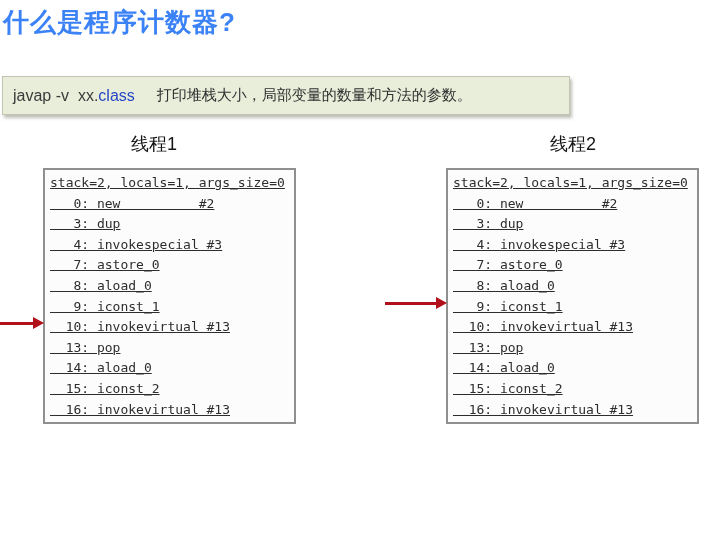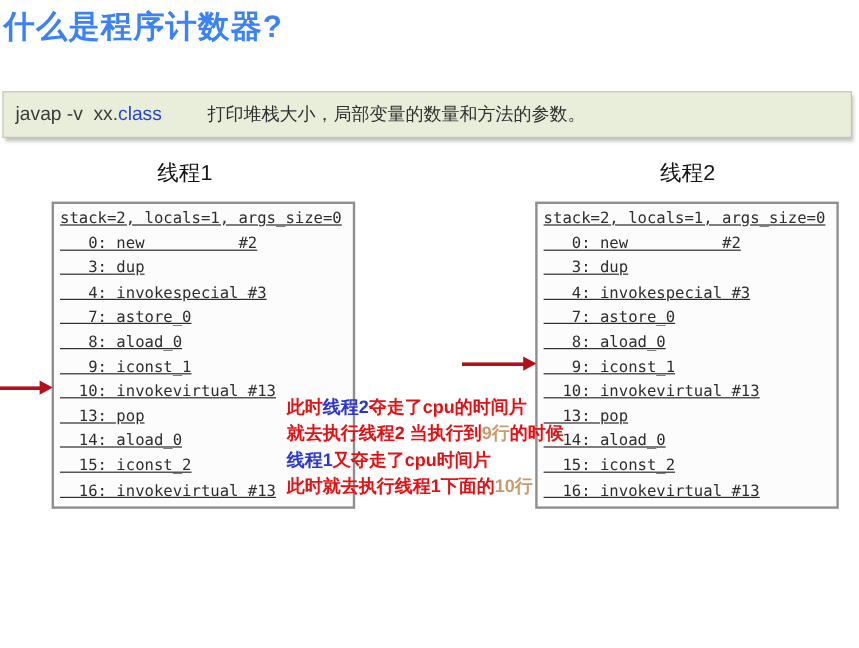--- a/index.html
+++ b/index.html
@@ -6,28 +6,28 @@
   html,body { width:716px; height:540px; background:#ffffff; overflow:hidden;
               font-family:"Liberation Sans", sans-serif; }
   .stage { position:relative; width:716px; height:540px; }
 
   .page-title {
     position:absolute; top:5px; left:3px;
     font-size:26px; font-weight:bold; color:#3b82f6; letter-spacing:1px;
   }
 
   .command-bar {
-    position:absolute; top:76px; left:2px; width:708px; height:39px;
+    position:absolute; top:76px; left:2px; width:568px; height:39px;
     background:#e9eedb; border:1px solid #c2c5b2;
     box-shadow:2px 3px 3px rgba(140,140,130,0.55);
     display:flex; align-items:center; padding-left:10px;
   }
   .command-text { font-size:16px; color:#3b3b3b; white-space:pre; }
   .command-class { color:#2746c4; }
-  .command-desc { margin-left:38px; font-family:"Liberation Serif", serif;
+  .command-desc { margin-left:22px; font-family:"Liberation Serif", serif;
                   font-size:15px; color:#2f2f2f; }
 
   .thread-label {
     position:absolute; top:132px; width:252px; text-align:center;
     font-size:18px; color:#141414;
   }
   .label-t1 { left:28px; }
   .label-t2 { left:447px; }
 
   .codebox {
@@ -112,20 +112,14 @@
 
   <div class="arrow arrow-left">
     <div class="shaft"></div>
     <div class="head"></div>
   </div>
   <div class="arrow arrow-mid">
     <div class="shaft"></div>
     <div class="head"></div>
   </div>
 
-  <div class="annotation">
-    <div><span>此时</span><span class="seg-blue">线程2</span><span>夺走了cpu的时间片</span></div>
-    <div><span>就去执行线程2 当执行到</span><span class="seg-tan">9行</span><span>的时候</span></div>
-    <div><span class="seg-blue">线程1</span><span>又夺走了cpu时间片</span></div>
-    <div><span>此时就去执行线程1下面的</span><span class="seg-tan">10行</span></div>
-  </div>
 
 </div>
 
 </body></html>

